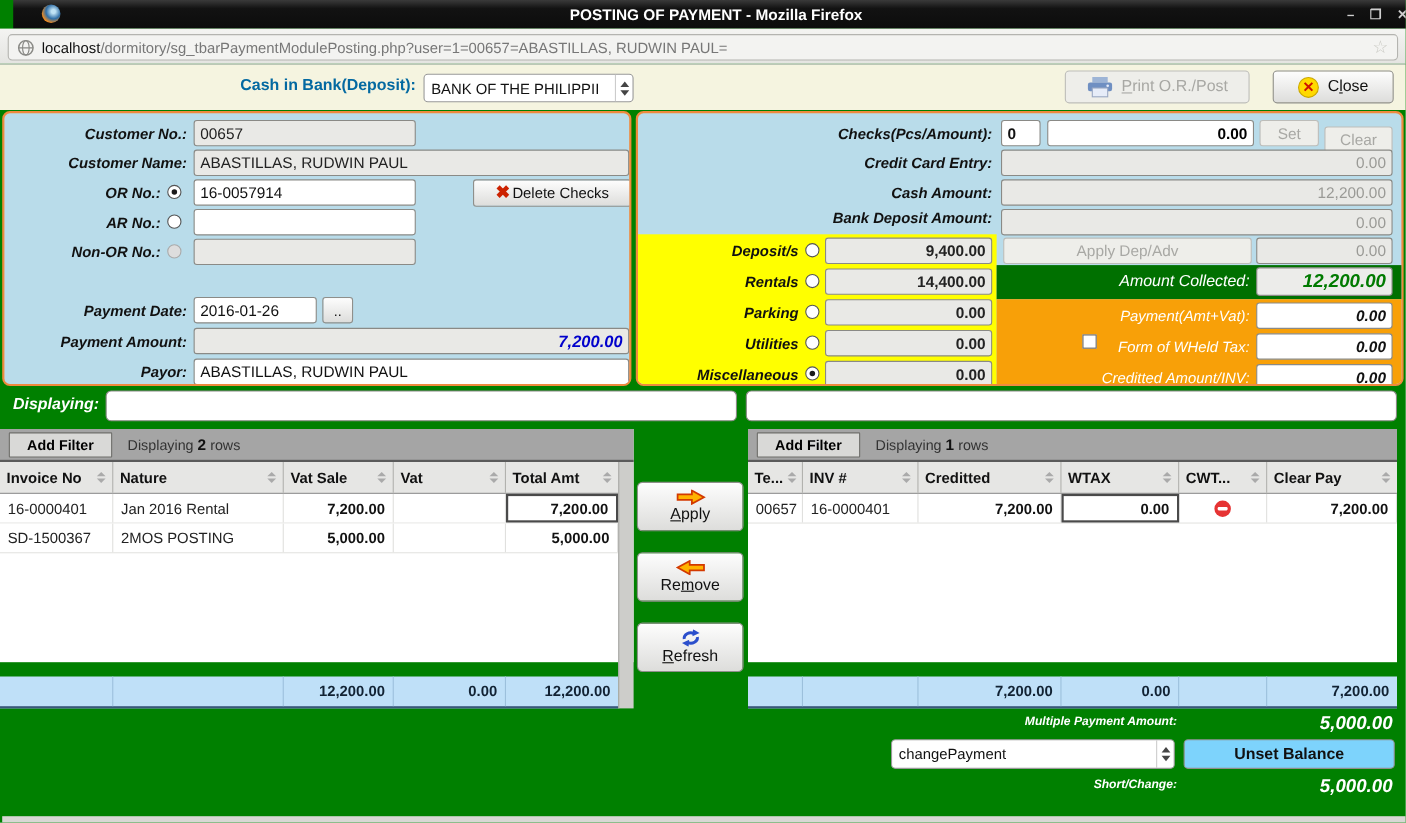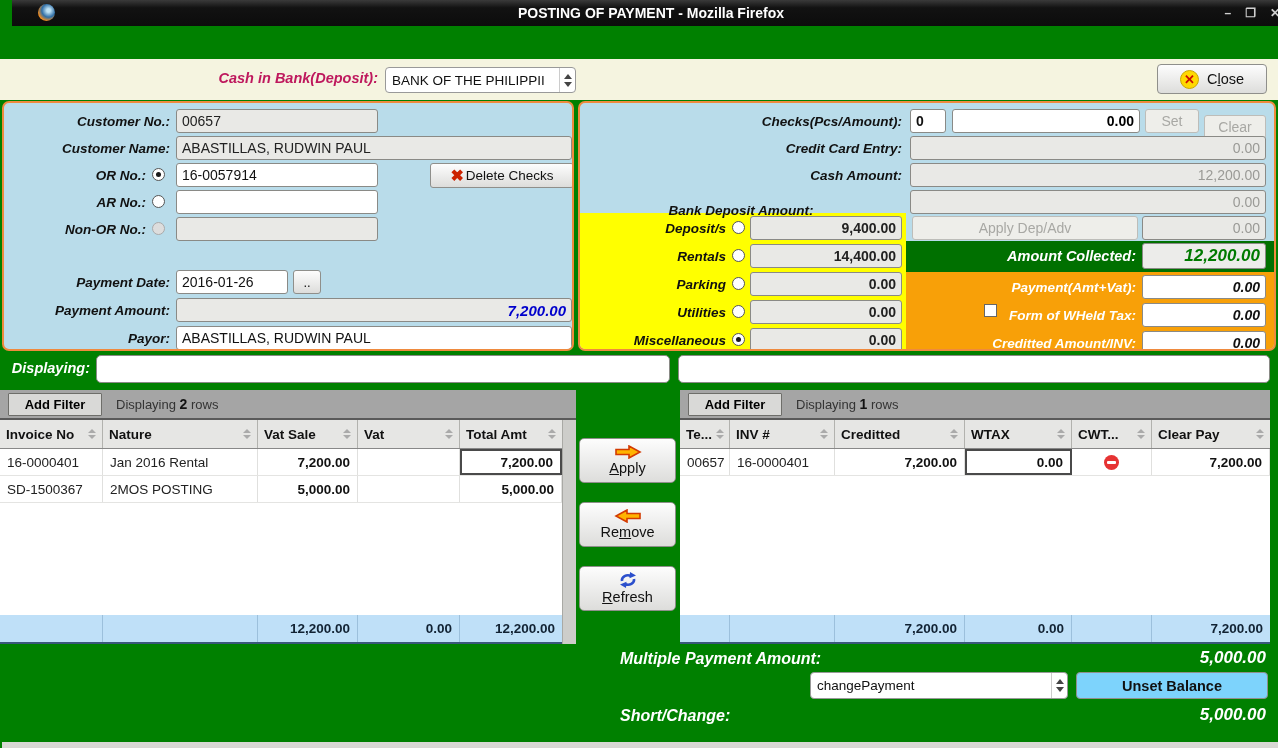--- a/index.html
+++ b/index.html
@@ -18,21 +18,21 @@
   .urlrow { position:absolute; left:0; top:26px; width:1278px; height:33px;
     background:linear-gradient(#f4f4f2,#e4e4e1); border-bottom:1px solid #c9c9c5; }
   .urlbox { position:absolute; left:7px; top:5px; width:1264px; height:24px; background:#f3f3f1;
     border:1px solid #b4b4b0; border-radius:4px; display:flex; align-items:center; padding:0 8px; }
   .url-host { color:#111; font-size:13.5px; margin-left:7px; }
   .url-rest { color:#777; font-size:13.5px; white-space:nowrap; overflow:hidden; flex:1; }
   .star { color:#c9c9c3; font-size:16px; margin-left:6px; }
 
   .toolbar { position:absolute; left:0; top:59px; width:1278px; height:41px; background:#f5f4e0; }
   .cib-label { position:absolute; left:0; top:11px; width:378px; text-align:right;
-    font-weight:bold; font-style:italic; font-size:14.5px; color:#be185d; }
+    font-weight:bold; font-size:14.5px; color:#0369a1; }
   .select { background:#fff; border:1px solid #999; border-radius:4px; display:flex; align-items:center;
     font-size:13.5px; color:#111; cursor:pointer; }
   .select .sel-text { flex:1; padding:0 6px; white-space:nowrap; overflow:hidden; }
   .stepper { width:16px; height:100%; display:flex; flex-direction:column; align-items:center;
     justify-content:center; gap:3px; border-left:1px solid #ccc; }
   .tri-up { width:0; height:0; border-left:4px solid transparent; border-right:4px solid transparent; border-bottom:5px solid #444; }
   .tri-dn { width:0; height:0; border-left:4px solid transparent; border-right:4px solid transparent; border-top:5px solid #444; }
   .bank-select { position:absolute; left:385px; top:8px; width:191px; height:26px; }
 
   .btn { background:linear-gradient(#fdfdfd,#dddddb); border:1px solid #8f8f8b; border-radius:4px;
@@ -59,32 +59,32 @@
   .radio.sel::after { content:""; position:absolute; left:3px; top:3px; width:5px; height:5px; border-radius:50%; background:#1a1a1a; }
   .radio.dis { border-color:#aaa; background:#ddd; cursor:default; }
   .checkbox { width:13px; height:13px; border:1px solid #666; background:#fff; display:inline-block; cursor:pointer; }
   .xmark { color:#cc2200; font-weight:bold; font-size:16px; line-height:1; }
 
   
   .zone-yellow { position:absolute; left:0; top:110px; width:326px; height:140px; background:#ffff00; }
   .zone-green  { position:absolute; left:326px; top:138px; width:372px; height:31px; background:#007000; }
   .zone-orange { position:absolute; left:326px; top:169px; width:372px; height:81px; background:#f8a008; }
   .ylabel { font-weight:bold; font-style:italic; font-size:13.5px; color:#101010; text-align:right; position:absolute; }
-  .wlabel { font-weight:bold; font-style:italic; font-size:13.5px; color:#fff; text-align:right; position:absolute; }
+  .wlabel { font-weight:normal; font-style:italic; font-size:13.5px; color:#fff; text-align:right; position:absolute; }
   .collected-val { color:#007a00; font-weight:bold; font-style:italic; font-size:17px; background:#ececea; }
   .orange-in { font-weight:bold; font-style:italic; }
 
   
   .part-label { position:absolute; left:0px; top:360px; width:90px; text-align:right;
     color:#fff; font-weight:bold; font-style:italic; font-size:14.5px; }
   .part-in1 { position:absolute; left:96px; top:355px; width:574px; height:28px; border-radius:5px; }
   .part-in2 { position:absolute; left:678px; top:355px; width:592px; height:28px; border-radius:5px; }
 
   
-  .tablewrap { position:absolute; top:390px; height:254px; background:#fff; }
+  .tablewrap { position:absolute; top:390px; height:212px; background:#fff; }
   .lt { left:0px; width:576px; }
   .rt { left:680px; width:590px; }
   .filterbar { position:absolute; left:0; top:0; width:100%; height:30px; background:#a5a5a5;
     display:flex; align-items:center; border-bottom:2px solid #5a5a5a; }
   .addfilter { width:94px; height:23px; margin-left:8px; background:#d9d9d7; border:1px solid #6e6e6a;
     font-size:13px; font-weight:bold; border-radius:1px; }
   .displaying { margin-left:14px; font-size:13px; color:#333; }
   .displaying b { font-size:14px; color:#111; }
   .thead { position:absolute; left:0; top:30px; height:29px; background:#e6e6e4; display:flex; border-bottom:1px solid #888; }
   .th { display:flex; align-items:center; padding:0 6px; font-weight:bold; font-size:13.5px; color:#111;
@@ -103,50 +103,71 @@
     font-weight:bold; color:#123; border-right:1px solid #9cc0dc; }
   .gutter { position:absolute; top:30px; height:224px; width:14px; background:#cdcdca; border-left:1px solid #a9a9a5; cursor:pointer; }
   .minus { width:15px; height:15px; border-radius:50%; background:#e63333; position:relative; display:inline-block; margin:0 auto; }
   .minus::after { content:""; position:absolute; left:3px; right:3px; top:6px; height:3px; background:#fff; border-radius:1px; }
 
   
   .midbtn { position:absolute; left:579px; width:97px; height:45px; flex-direction:column; gap:1px; font-size:14.5px; border-radius:5px; }
   .apply-btn { top:438px; } .remove-btn { top:502px; } .refresh-btn { top:566px; }
 
   
-  .blabel { position:absolute; color:#fff; font-weight:bold; font-style:italic; font-size:16px; }
+  .blabel { position:absolute; color:#fff; font-weight:bold; font-style:italic; font-size:11px; text-align:right; }
   .bval { position:absolute; color:#fff; font-weight:bold; font-style:italic; font-size:17px; text-align:right; }
   .change-select { position:absolute; left:810px; top:672px; width:258px; height:27px; }
   .unset-btn { position:absolute; left:1076px; top:672px; width:192px; height:27px; font-weight:bold; font-size:14.5px; background:#7dd3fc; border-radius:4px; }
   .bottom-strip { position:absolute; left:2px; top:742px; width:1276px; height:6px; background:#d8d8d4; }
 </style>
 </head>
 <body>
 
 <div id="root">
 
   <div class="titlebar">
     <span class="ff-icon"></span>
     <span class="title-text">POSTING OF PAYMENT - Mozilla Firefox</span>
     <span class="win-controls">
       <span class="win-btn">–</span>
       <span class="win-btn">❒</span>
       <span class="win-btn">✕</span>
     </span>
   </div>
 
+  <div class="urlrow">
+    <div class="urlbox">
+      <svg width="15" height="15" viewBox="0 0 16 16">
+        <circle cx="8" cy="8" r="7" fill="none" stroke="#8a8a86" stroke-width="1.4"></circle>
+        <ellipse cx="8" cy="8" rx="3.2" ry="7" fill="none" stroke="#8a8a86" stroke-width="1.1"></ellipse>
+        <line x1="1" y1="8" x2="15" y2="8" stroke="#8a8a86" stroke-width="1.1"></line>
+      </svg>
+      <span class="url-host">localhost</span>
+        <span class="url-rest">/dormitory/sg_tbarPaymentModulePosting.php?user=1=00657=ABASTILLAS, RUDWIN PAUL=</span>
+      <span class="star">☆</span>
+    </div>
+  </div>
 
   <div class="toolbar">
     <span class="cib-label">Cash in Bank(Deposit):</span>
     <div class="select bank-select">
       <span class="sel-text">BANK OF THE PHILIPPII</span>
       <span class="stepper">
           <span class="tri-up"></span>
           <span class="tri-dn"></span>
         </span>
+    </div>
+    <div class="btn disabled print-btn">
+      <svg width="24" height="20" viewBox="0 0 24 20">
+        <rect x="5" y="1" width="14" height="5" fill="#9db4d6"></rect>
+        <rect x="1" y="6" width="22" height="8" rx="2" fill="#6f8fc2"></rect>
+        <circle cx="19" cy="9" r="1.2" fill="#e8eefb"></circle>
+        <rect x="5" y="11" width="14" height="8" fill="#e6ecf8" stroke="#9aa8c2"></rect>
+      </svg>
+      <span><span></span><u>P</u><span>rint O.R./Post</span></span>
     </div>
     <div class="btn close-btn">
       <span class="close-ico">✕</span>
       <span><span>C</span><u>l</u><span>ose</span></span>
     </div>
   </div>
 
   <div class="panel lp">
     <span class="flabel" style="left:0;top:11px;width:166px;">Customer No.:</span>
     <input class="tinput dis" style="left: 172px; top: 6px; width: 202px;" readonly="" value="00657">
@@ -197,21 +218,21 @@
     <div class="btn disabled" style="position:absolute;left:624px;top:12px;width:62px;height:24px;font-size:14px;border-radius:3px;">
         <span>Clear</span>
       </div>
 
     <span class="flabel" style="left:0;top:38px;width:322px;">Credit Card Entry:</span>
     <input class="tinput disgray num" style="left: 330px; top: 33px; width: 356px; font-weight: normal;" readonly="" value="0.00">
 
     <span class="flabel" style="left:0;top:65px;width:322px;">Cash Amount:</span>
     <input class="tinput disgray num" style="left: 330px; top: 60px; width: 356px; font-weight: normal;" readonly="" value="12,200.00">
 
-    <span class="flabel" style="left:0;top:100px;width:322px;text-align:center;">Bank Deposit Amount:</span>
+    <span class="flabel" style="left:0;top:88px;width:322px;">Bank Deposit Amount:</span>
     <input class="tinput disgray num" style="left: 330px; top: 87px; width: 356px; font-weight: normal;" readonly="" value="0.00">
 
     <span class="ylabel" style="left:0;top:118px;width:146px;">Deposit/s</span>
     <span class="radio" style="left:152px;top:118px;"></span>
     <input class="tinput dis num" style="left: 170px; top: 113px; width: 152px;" readonly="" value="9,400.00">
 
     <span class="ylabel" style="left:0;top:146px;width:146px;">Rentals</span>
     <span class="radio" style="left:152px;top:146px;"></span>
     <input class="tinput dis num" style="left: 170px; top: 141px; width: 152px;" readonly="" value="14,400.00">
 

